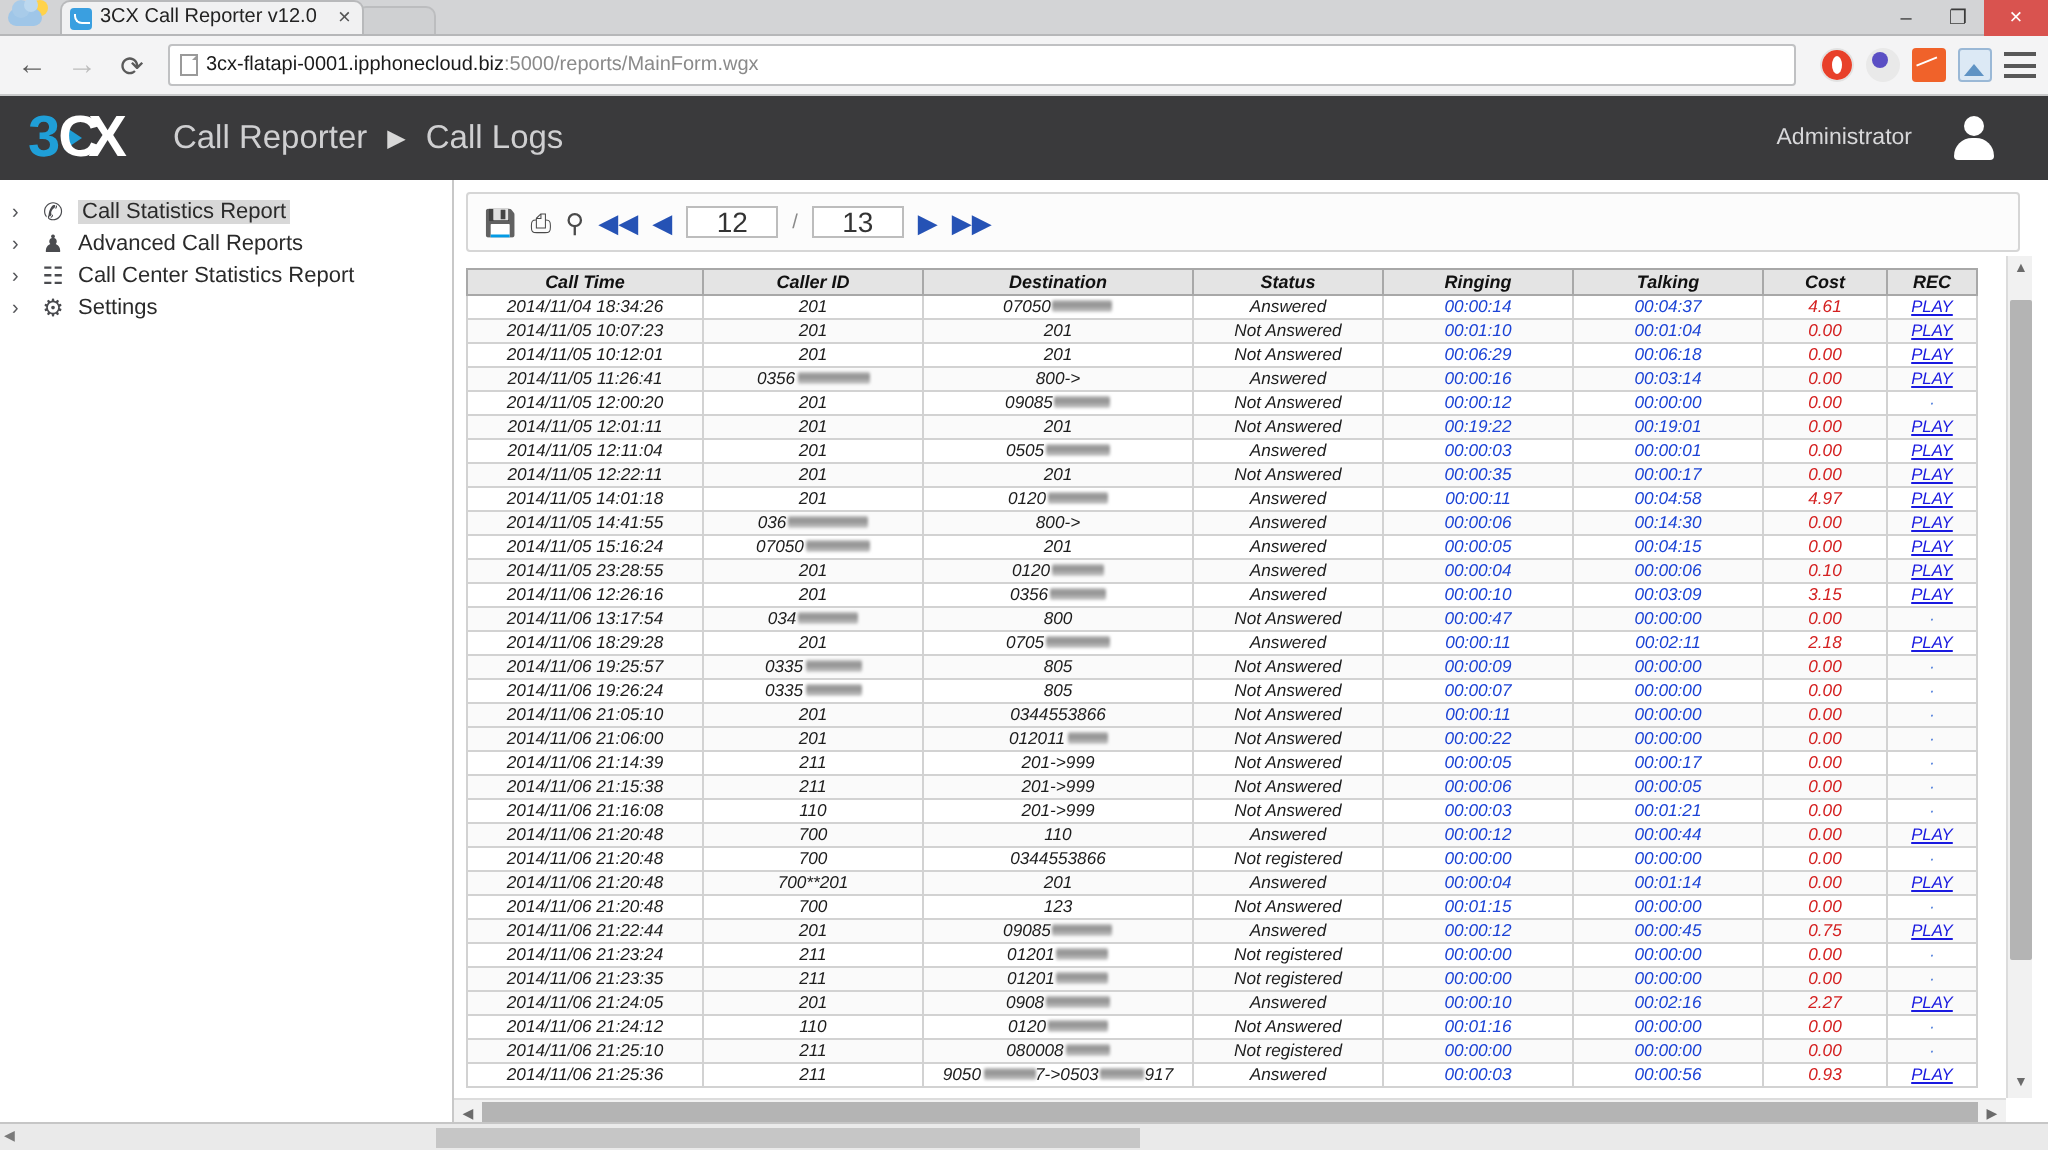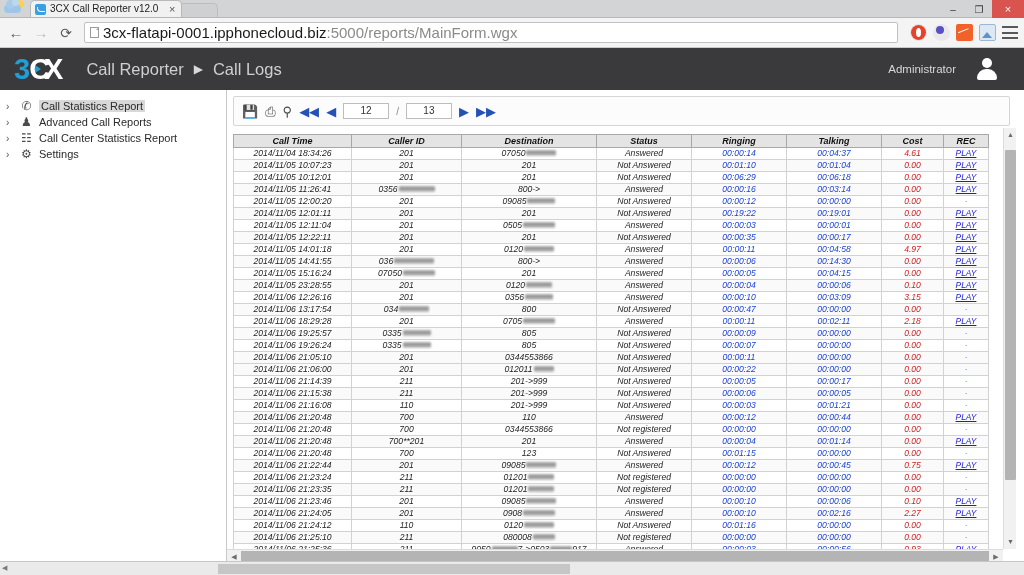--- a/index.html
+++ b/index.html
@@ -86,21 +86,21 @@
     margin:0 3px;
   }
   .page-ico{
     width:9px; height:11px; border:1px solid #9a9a9a; background:#fff;
     position:relative; flex:0 0 9px;
   }
   .page-ico:after{
     content:""; position:absolute; right:-1px; top:-1px; border-width:0 0 3px 3px;
     border-style:solid; border-color:transparent transparent #9a9a9a transparent;
   }
-  .url-txt{ font-size:15px; color:#1a1a1a; white-space:nowrap; }
+  .url-txt{ font-size:10px; color:#1a1a1a; white-space:nowrap; }
   .url-txt .dim{ color:#8a8a8a; }
 
   .ext-icons{ display:flex; align-items:center; gap:6px; padding-left:4px; }
   .ext{ width:17px; height:17px; border-radius:2px; position:relative; }
   .ext.opera{ background:#fff; border-radius:50%; box-shadow:inset 0 0 0 1px #e2e2e2; }
   .ext.opera:after{
     content:""; position:absolute; left:1px; top:1px; right:1px; bottom:1px;
     background:#e8402a; border-radius:50%;
   }
   .ext.opera:before{
@@ -182,21 +182,21 @@
   }
   .rpt-toolbar{
     height:30px; margin:6px 14px 0 6px; background:#fcfcfc;
     border:1px solid #d6d6d6; border-radius:2px;
     display:flex; align-items:center; gap:7px; padding:0 8px;
   }
   .tb-ico{ font-size:13px; color:#4a4a4a; line-height:13px; }
   .tb-ico.blue{ color:#2552b5; }
   .pg-input{
     width:46px; height:16px; border:1px solid #bdbdbd; background:#fff;
-    font-size:10px; text-align:center; color:#333; line-height:14px;
+    font-size:14px; text-align:center; color:#333; line-height:14px;
   }
   .pg-sep{ font-size:10px; color:#8a8a8a; }
 
   .table-wrap{
     margin:8px 0 0 6px; position:relative; flex:1; overflow:hidden;
   }
   table.rpt{
     border-collapse:collapse; width:755px; table-layout:fixed;
     font-size:8.6px; color:#1c1c1c;font-style:italic;
   }
@@ -671,30 +671,20 @@
               <tr class="alt">
                 <td class="time">2014/11/06 21:23:35</td>
                 <td>211</td>
                 <td>01201<span class="redact" style="width:26px"></span></td>
                 <td>Not registered</td>
                 <td class="blue">00:00:00</td>
                 <td class="blue">00:00:00</td>
                 <td class="red">0.00</td>
                 <td class="rec"><span class="dot">·</span></td>
               </tr>
-              <tr>
-                <td class="time">2014/11/06 21:23:46</td>
-                <td>201</td>
-                <td>09085<span class="redact" style="width:30px"></span></td>
-                <td>Answered</td>
-                <td class="blue">00:00:10</td>
-                <td class="blue">00:00:06</td>
-                <td class="red">0.10</td>
-                <td class="rec"><a href="#">PLAY</a></td>
-              </tr>
               <tr class="alt">
                 <td class="time">2014/11/06 21:24:05</td>
                 <td>201</td>
                 <td>0908<span class="redact" style="width:32px"></span></td>
                 <td>Answered</td>
                 <td class="blue">00:00:10</td>
                 <td class="blue">00:02:16</td>
                 <td class="red">2.27</td>
                 <td class="rec"><a href="#">PLAY</a></td>
               </tr>

